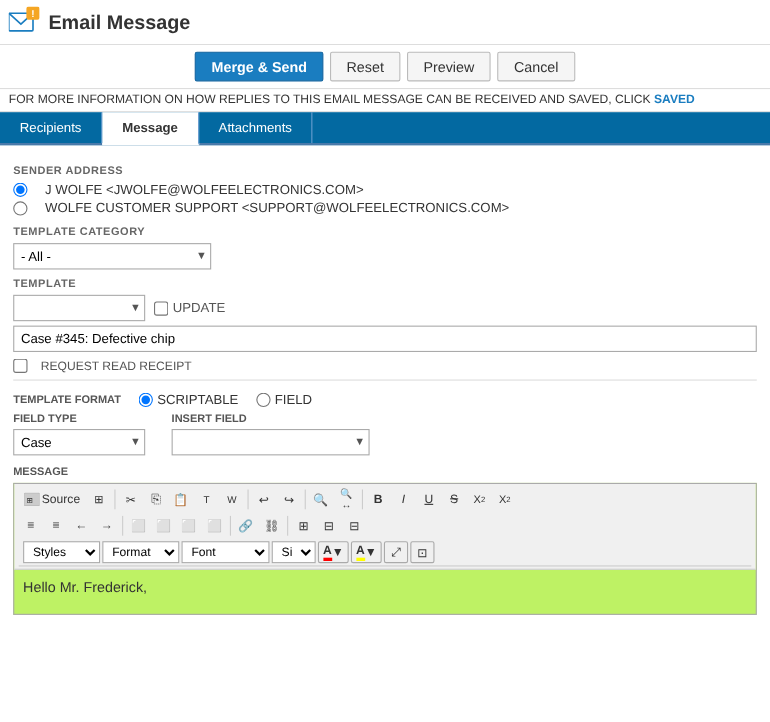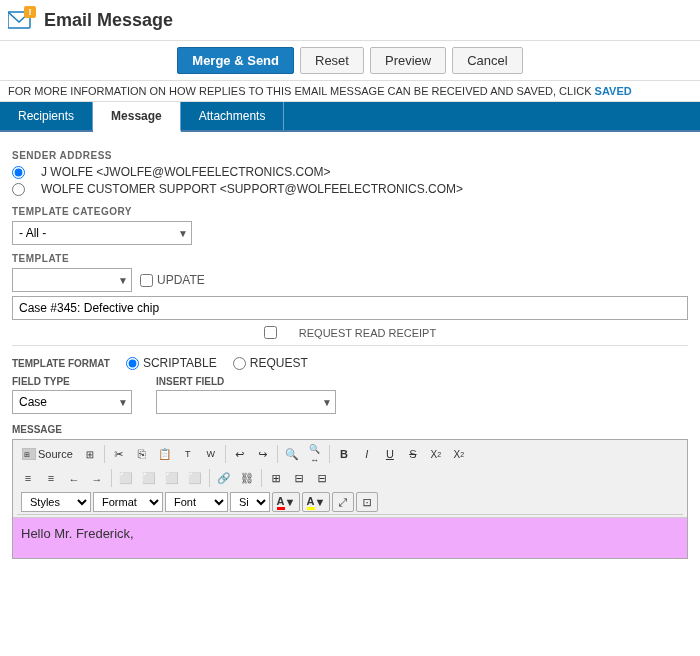--- a/index.html
+++ b/index.html
@@ -30,50 +30,50 @@
     .form-row { display: flex; align-items: center; gap: 8px; margin-top: 4px; }
 
     .select-wrap { position: relative; display: inline-block; }
     .select-ctrl { appearance: none; -webkit-appearance: none; padding: 4px 24px 4px 6px; border: 1px solid #aaa; background: #fff; font-size: 12px; cursor: pointer; }
     .select-arrow { position: absolute; right: 4px; top: 50%; transform: translateY(-50%); pointer-events: none; font-size: 10px; color: #555; }
 
     .select-wide { width: 180px; }
     .select-medium { width: 120px; }
     .select-insert { width: 180px; }
 
-    .checkbox-row { display: flex; align-items: center; gap: 22px; margin-top: 6px; font-size: 11px; text-transform: uppercase; color: #555; justify-content: center; }
+    .checkbox-row { display: flex; align-items: center; gap: 12px; margin-top: 6px; font-size: 11px; text-transform: uppercase; color: #555; }
 
     .subject-input { width: 100%; padding: 4px 6px; border: 1px solid #aaa; font-size: 12px; margin-top: 4px; }
 
     .update-wrap { display: flex; align-items: center; gap: 4px; }
     .update-label { font-size: 12px; color: #555; text-transform: uppercase; }
 
     .template-format-row { display: flex; align-items: center; gap: 16px; margin-top: 10px; }
     .tf-label { font-size: 10px; font-weight: bold; color: #555; text-transform: uppercase; }
 
     .field-row { display: flex; align-items: flex-end; gap: 24px; margin-top: 6px; }
     .field-col label { font-size: 10px; font-weight: bold; color: #555; text-transform: uppercase; display: block; margin-bottom: 3px; }
 
     .message-label { font-size: 10px; font-weight: bold; color: #555; text-transform: uppercase; margin-top: 10px; margin-bottom: 4px; }
 
-    .editor-container { border: 1px solid #aaa; background: #f0abfc; }
+    .editor-container { border: 1px solid #aaa; background: #bef264; }
 
     .editor-toolbar { background: #f0f0f0; border-bottom: 1px solid #ccc; padding: 2px 4px; }
     .toolbar-row { display: flex; align-items: center; gap: 1px; padding: 2px 0; flex-wrap: wrap; }
     .tb-btn { display: inline-flex; align-items: center; justify-content: center; width: 22px; height: 20px; border: 1px solid transparent; background: transparent; cursor: pointer; font-size: 11px; color: #333; border-radius: 2px; }
     .tb-sep { width: 1px; height: 18px; background: #ccc; margin: 0 2px; }
     .tb-bold { font-weight: bold; }
     .tb-italic { font-style: italic; }
     .tb-underline { text-decoration: underline; }
     .tb-strike { text-decoration: line-through; }
 
     .styles-row { display: flex; align-items: center; gap: 2px; padding: 2px 4px; background: #f0f0f0; border-bottom: 1px solid #ccc; }
     .styles-select { padding: 2px 4px; border: 1px solid #aaa; font-size: 11px; background: #fff; cursor: pointer; }
     .styles-select-md { width: 70px; }
-    .styles-select-lg { width: 63px; }
+    .styles-select-lg { width: 80px; }
     .styles-select-xs { width: 40px; }
 
     .editor-body { padding: 8px; min-height: 40px; font-size: 13px; }
 
     .divider { height: 1px; background: #ddd; margin: 6px 0; }
 
     .required { color: red; }
   </style>
 </head>
 <body>
@@ -155,21 +155,21 @@
 
   
   <div class="template-format-row">
     <span class="tf-label">TEMPLATE FORMAT</span>
     <label style="display:flex;align-items:center;gap:4px;font-size:12px;">
       <input type="radio" name="format" checked="" style="">
       <span>SCRIPTABLE</span>
     </label>
     <label style="display:flex;align-items:center;gap:4px;font-size:12px;">
       <input type="radio" name="format" style="">
-      <span>REQUEST</span>
+      <span>FIELD</span>
     </label>
   </div>
 
   
   <div class="field-row">
     <div class="field-col">
       <label>FIELD TYPE</label>
       <div class="select-wrap">
         <select class="select-ctrl select-medium">
           <option>Case</option>

